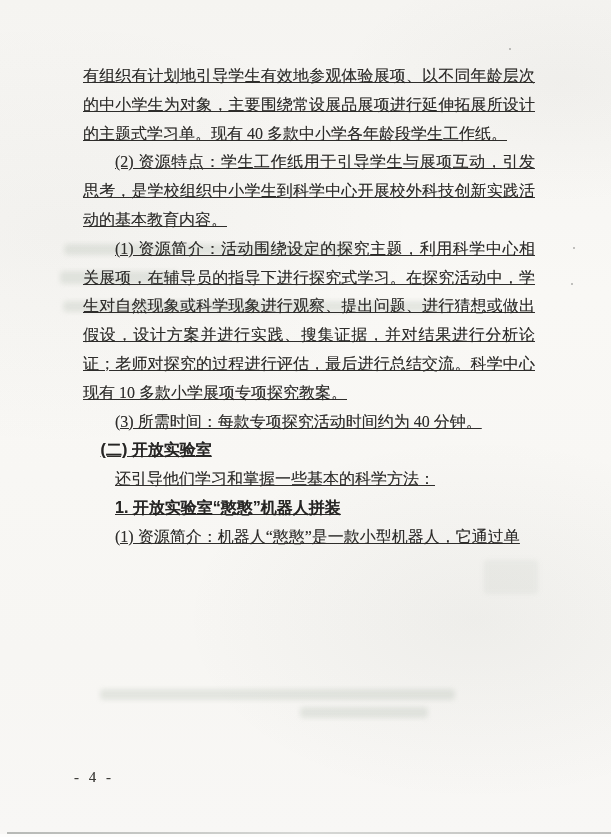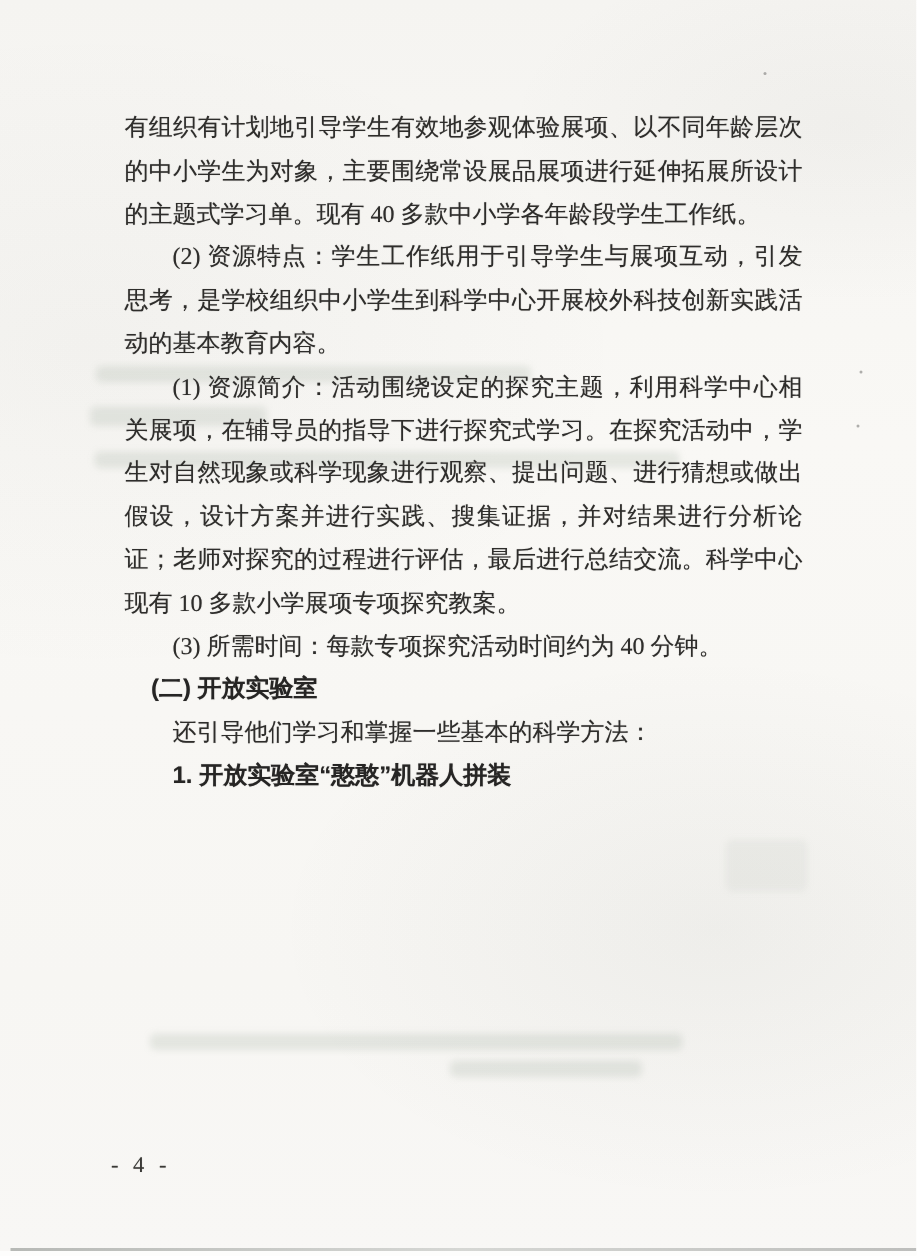--- a/index.html
+++ b/index.html
@@ -15,27 +15,28 @@
     font-family: "Liberation Serif", serif;
     background:
       radial-gradient(ellipse 420px 260px at 78% 74%, rgba(70,78,70,0.05), transparent 70%),
       radial-gradient(ellipse 500px 300px at 10% 28%, rgba(90,92,88,0.04), transparent 72%),
       radial-gradient(ellipse 300px 160px at 92% 10%, rgba(120,120,115,0.05), transparent 75%),
       linear-gradient(180deg, #f5f4f1 0%, #f9f8f5 35%, #f7f6f3 78%, #f8f7f5 100%);
   }
   .text-col {
     position: absolute;
     left: 83px;
-    top: 72px;
+    top: 62px;
     width: 452px;
     font-size: 16px;
     line-height: 28.8px;
     color: #2e2d2b;
     text-align: justify;
     text-shadow: 0 0 0.6px rgba(46,45,43,0.45);
+    text-decoration: underline;
   }
   .text-col p {
     margin: 0;
     padding: 0;
   }
   .indent { text-indent: 2em; }
   .indent-1 { text-indent: 1.1em; }
   .head {
     font-weight: bold;
     font-family: "Liberation Sans", sans-serif;
@@ -101,20 +102,21 @@
   <div class="speck" style="left:571px; top:283px;"></div>
 
   <div class="text-col">
     <p>有组织有计划地引导学生有效地参观体验展项、以不同年龄层次的中小学生为对象，主要围绕常设展品展项进行延伸拓展所设计的主题式学习单。现有 40 多款中小学各年龄段学生工作纸。</p>
     <p class="indent">(2) 资源特点：学生工作纸用于引导学生与展项互动，引发思考，是学校组织中小学生到科学中心开展校外科技创新实践活动的基本教育内容。</p>
     <p class="indent">(1) 资源简介：活动围绕设定的探究主题，利用科学中心相关展项，在辅导员的指导下进行探究式学习。在探究活动中，学生对自然现象或科学现象进行观察、提出问题、进行猜想或做出假设，设计方案并进行实践、搜集证据，并对结果进行分析论证；老师对探究的过程进行评估，最后进行总结交流。科学中心现有 10 多款小学展项专项探究教案。</p>
     <p class="indent">(3) 所需时间：每款专项探究活动时间约为 40 分钟。</p>
     <p class="head indent-1">(二) 开放实验室</p>
     <p class="indent">还引导他们学习和掌握一些基本的科学方法：</p>
     <p class="head indent">1. 开放实验室“憨憨”机器人拼装</p>
+    <p class="indent">(1) 资源简介：机器人“憨憨”是一款小型机器人，它通过单</p>
   </div>
 
   <div class="page-number">- 4 -</div>
 
   <div class="scan-bottom"></div>
   <div class="scan-edge"></div>
 
 </div>
 
 </body></html>

